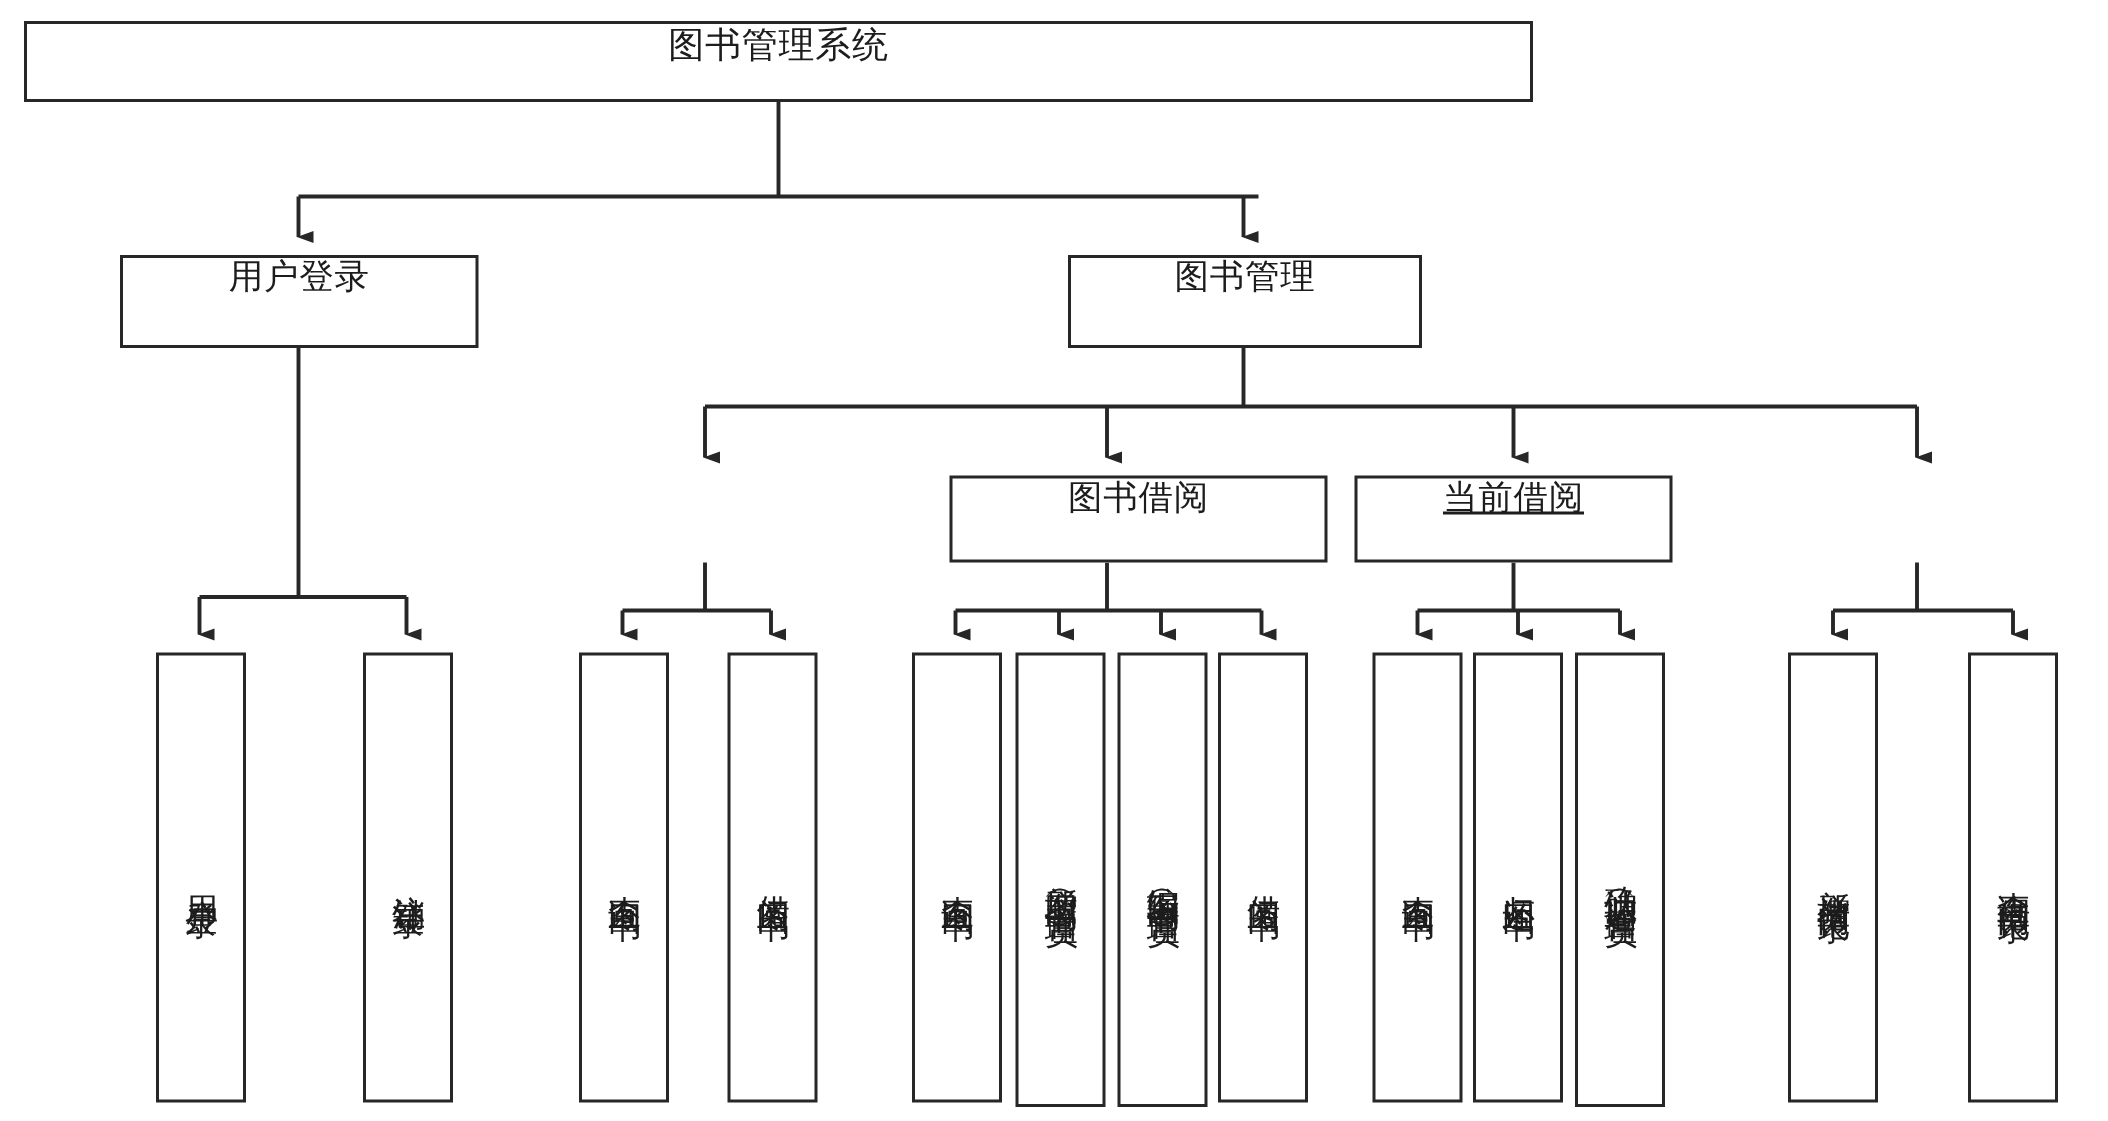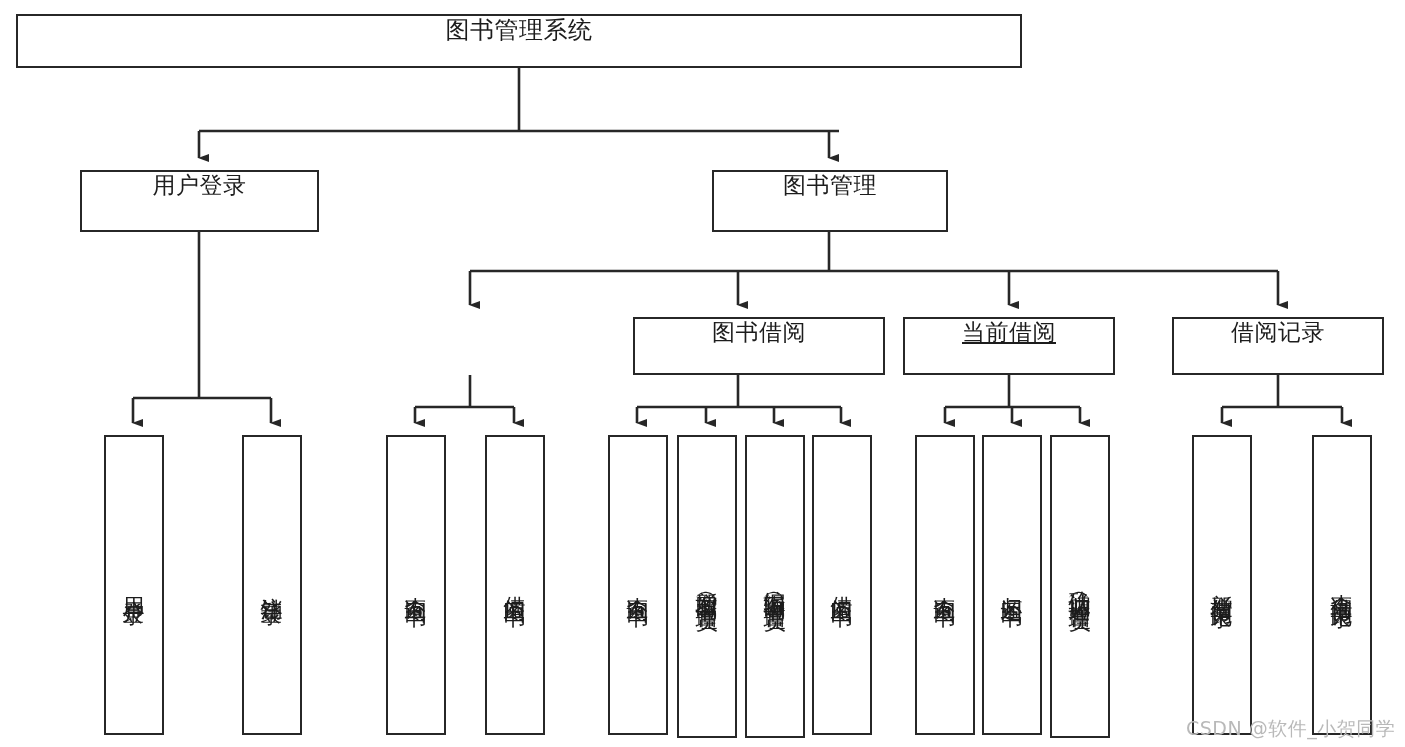--- a/index.html
+++ b/index.html
@@ -133,23 +133,20 @@
   <div class="node horiz" style="left:712px; top:170px; width:236px; height:62px;">
     <span class="label">图书管理</span>
   </div>
 
   <div class="node horiz" style="left:633px; top:317px; width:252px; height:58px;">
     <span class="label">图书借阅</span>
   </div>
   <div class="node horiz" style="left:903px; top:317px; width:212px; height:58px;text-decoration:underline;">
     <span class="label">当前借阅</span>
   </div>
-  <div class="node horiz" style="left:1172px; top:317px; width:212px; height:58px;">
-    <span class="label">借阅记录</span>
-  </div>
 
   <div class="node vert" style="left:104px; top:435px; width:60px; height:300px;">
     <span class="label">用户登录</span>
   </div>
   <div class="node vert" style="left:242px; top:435px; width:60px; height:300px;">
     <span class="label">注销登录</span>
   </div>
 
   <div class="node vert" style="left:386px; top:435px; width:60px; height:300px;">
     <span class="label">查询图书</span>
@@ -181,15 +178,14 @@
     <span class="label">确认归还（管理员）</span>
   </div>
 
   <div class="node vert" style="left:1192px; top:435px; width:60px; height:300px;">
     <span class="label">新增借阅记录</span>
   </div>
   <div class="node vert" style="left:1312px; top:435px; width:60px; height:300px;">
     <span class="label">查询借阅记录</span>
   </div>
 
-  <div class="watermark">CSDN @软件_小贺同学</div>
 
 </div>
 
 </body></html>

